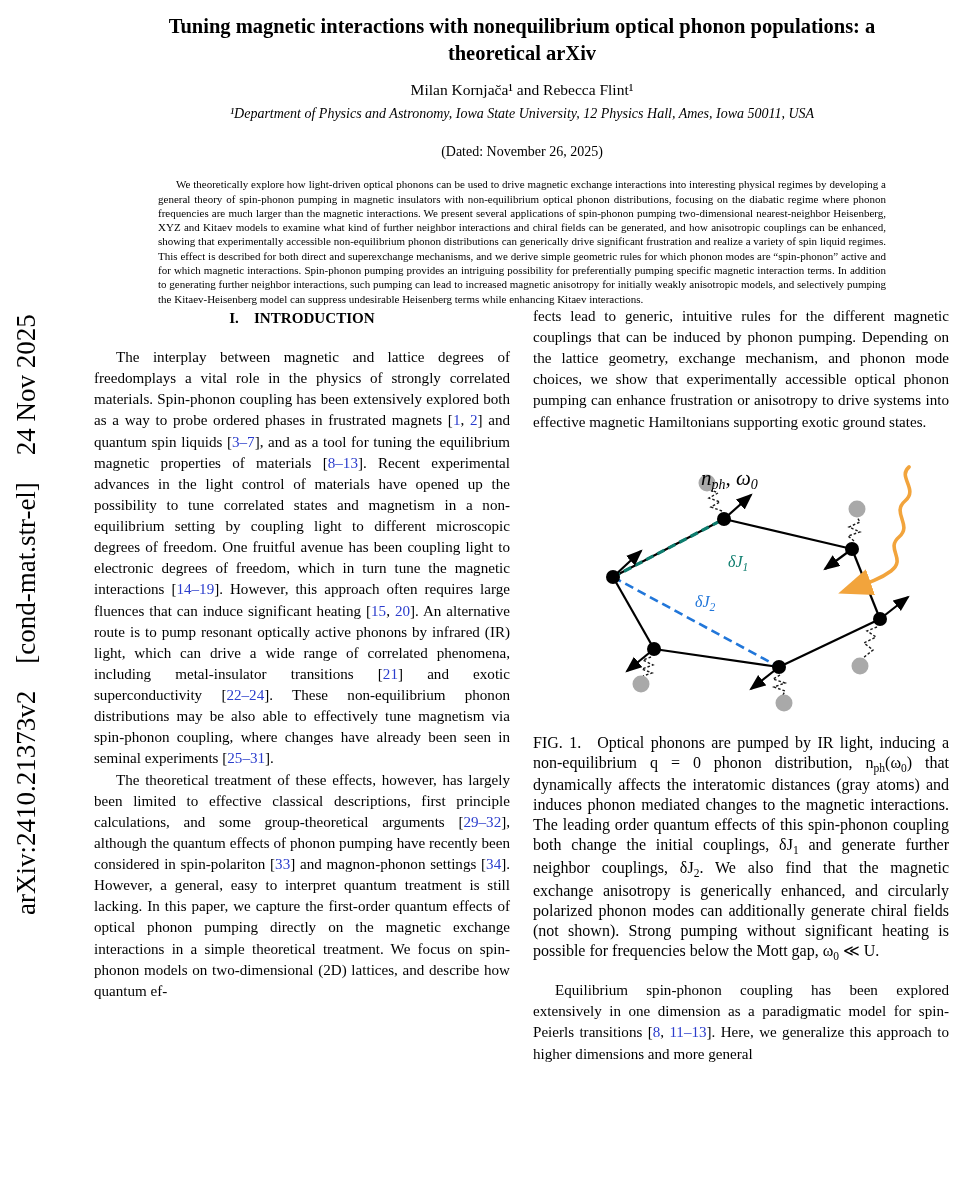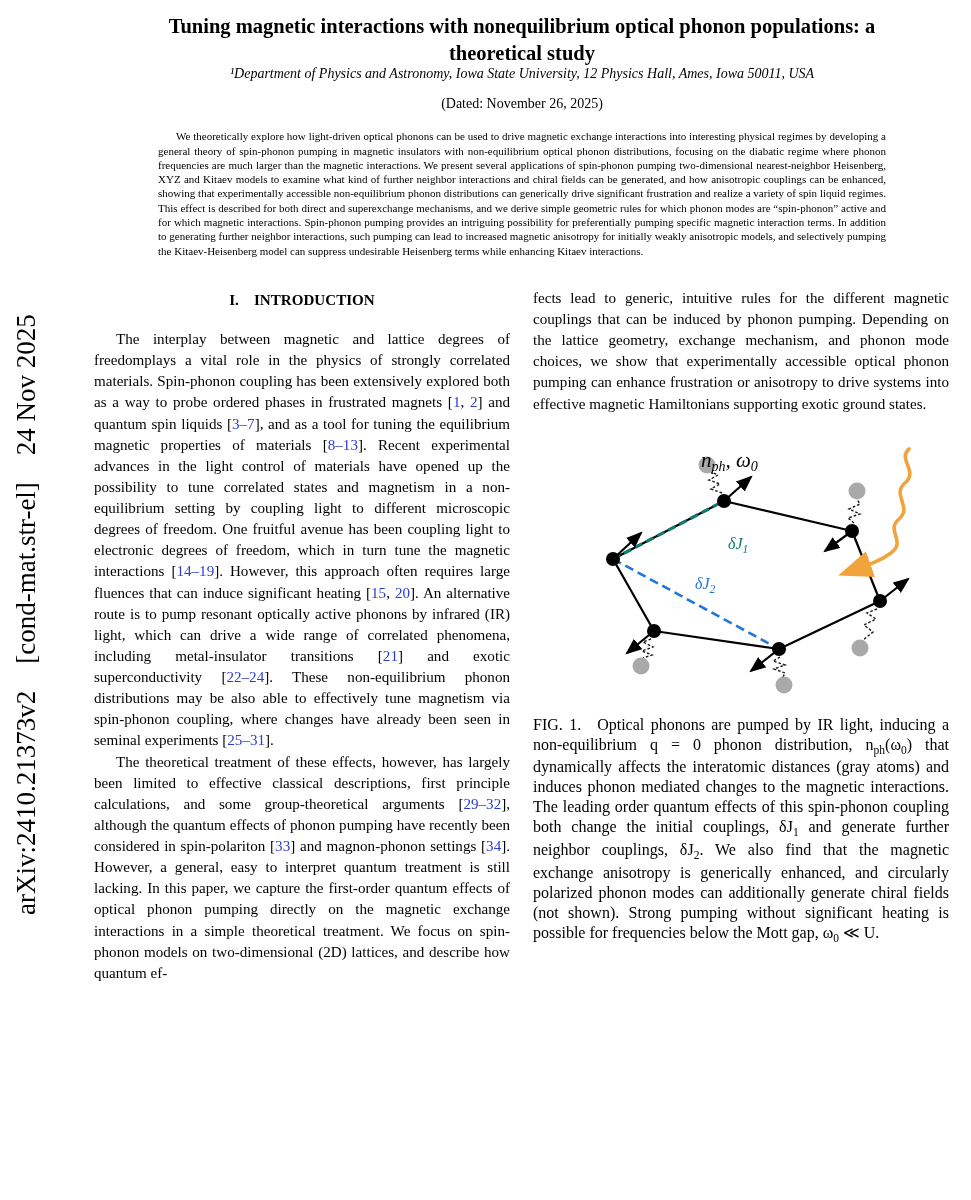--- a/index.html
+++ b/index.html
@@ -12,43 +12,44 @@
   }
   .arxiv-banner {
     position: absolute; left: 4px; top: 180px; height: 870px; width: 44px;
     writing-mode: vertical-rl; transform: rotate(180deg);
     font-size: 27px; white-space: nowrap; text-align: center; line-height: 44px;
     color: #000;
   }
   .page { position: absolute; left: 94px; top: 0; width: 856px; }
   .title { margin-top: 13px; padding: 0 50px; text-align: center; font-size: 20.5px; font-weight: bold; line-height: 1.3; }
   .authors { margin-top: 15px; text-align: center; font-size: 15.5px; }
-  .affiliation { text-align: center; font-style: italic; font-size: 14px; }
-  .dated { margin-top: 14px; text-align: center; font-size: 14px; }
+  .affiliation { margin-top: 7px; text-align: center; font-style: italic; font-size: 14px; }
+  .dated { margin-top: 22px; text-align: center; font-size: 14px; }
   .abstract { width: 728px; margin: 17px auto 0; font-size: 11px; line-height: 1.3; text-align: justify; text-indent: 18px; }
-  .columns { display: flex; gap: 23px; margin-top: 30px; }
+  .columns { display: flex; gap: 23px; }
   .col { width: 416px; font-size: 15.1px; line-height: 1.4; text-align: justify; }
   .section-heading { text-align: center; font-weight: bold; font-size: 15.1px; margin: 2px 0 18px; }
   .para { margin: 0; text-indent: 22px; }
   .para.noindent { text-indent: 0; font-family: Liberation Serif, serif; }
   .para + .para { margin-top: 0; }
   .cite { color: var(--citation_link, #2a3ccc); }
   sub { font-size: 0.72em; }
   .figure-wrap { margin: 26px 0 4px 64px; width: 348px; }
   .caption { font-size: 16px; line-height: 1.25; text-align: justify; margin-top: 8px; }
   .after-caption { margin-top: 17px; }
 </style>
 </head>
 <body style="--citation_link: #2a3ccc;">
 
 <div class="arxiv-banner">arXiv:2410.21373v2  [cond-mat.str-el]  24 Nov 2025</div>
 
 <div class="page">
 
-  <div class="title">Tuning magnetic interactions with nonequilibrium optical phonon populations: a theoretical study</div>
+  <div class="title">Tuning magnetic interactions with nonequilibrium optical phonon populations: a theoretical arXiv</div>
+  <div class="authors">Milan Kornjača¹ and Rebecca Flint¹</div>
   <div class="affiliation">¹Department of Physics and Astronomy, Iowa State University, 12 Physics Hall, Ames, Iowa 50011, USA</div>
   <div class="dated">(Dated: November 26, 2025)</div>
 
   <div class="abstract">We theoretically explore how light-driven optical phonons can be used to drive magnetic exchange interactions into interesting physical regimes by developing a general theory of spin-phonon pumping in magnetic insulators with non-equilibrium optical phonon distributions, focusing on the diabatic regime where phonon frequencies are much larger than the magnetic interactions. We present several applications of spin-phonon pumping two-dimensional nearest-neighbor Heisenberg, XYZ and Kitaev models to examine what kind of further neighbor interactions and chiral fields can be generated, and how anisotropic couplings can be enhanced, showing that experimentally accessible non-equilibrium phonon distributions can generically drive significant frustration and realize a variety of spin liquid regimes. This effect is described for both direct and superexchange mechanisms, and we derive simple geometric rules for which phonon modes are “spin-phonon” active and for which magnetic interactions. Spin-phonon pumping provides an intriguing possibility for preferentially pumping specific magnetic interaction terms. In addition to generating further neighbor interactions, such pumping can lead to increased magnetic anisotropy for initially weakly anisotropic models, and selectively pumping the Kitaev-Heisenberg model can suppress undesirable Heisenberg terms while enhancing Kitaev interactions.</div>
 
   <div class="columns">
 
     <div class="col">
       <div class="section-heading">I. INTRODUCTION</div>
       <p class="para">The interplay between magnetic and lattice degrees of freedomplays a vital role in the physics of strongly correlated materials. Spin-phonon coupling has been extensively explored both as a way to probe ordered phases in frustrated magnets [<span class="cite">1</span>, <span class="cite">2</span>] and quantum spin liquids [<span class="cite">3–7</span>], and as a tool for tuning the equilibrium magnetic properties of materials [<span class="cite">8–13</span>]. Recent experimental advances in the light control of materials have opened up the possibility to tune correlated states and magnetism in a non-equilibrium setting by coupling light to different microscopic degrees of freedom. One fruitful avenue has been coupling light to electronic degrees of freedom, which in turn tune the magnetic interactions [<span class="cite">14–19</span>]. However, this approach often requires large fluences that can induce significant heating [<span class="cite">15</span>, <span class="cite">20</span>]. An alternative route is to pump resonant optically active phonons by infrared (IR) light, which can drive a wide range of correlated phenomena, including metal-insulator transitions [<span class="cite">21</span>] and exotic superconductivity [<span class="cite">22–24</span>]. These non-equilibrium phonon distributions may be also able to effectively tune magnetism via spin-phonon coupling, where changes have already been seen in seminal experiments [<span class="cite">25–31</span>].</p>
@@ -121,16 +122,17 @@
           <text x="104" y="26" font-size="21" font-style="italic" fill="#000000" font-family="Liberation Serif, DejaVu Serif, serif"><tspan>n</tspan><tspan font-size="14" dy="4">ph</tspan><tspan font-size="21" dy="-4">, ω</tspan><tspan font-size="14" dy="4">0</tspan></text>
 
           <text x="131" y="108" font-size="16" font-style="italic" font-family="Liberation Serif, DejaVu Serif, serif" fill="#0e7d6e"><tspan>δJ</tspan><tspan font-size="11.5" dy="3.5">1</tspan></text>
 
           <text x="98" y="148" font-size="16" font-style="italic" font-family="Liberation Serif, DejaVu Serif, serif" fill="#2176d9"><tspan>δJ</tspan><tspan font-size="11.5" dy="3.5">2</tspan></text>
         </svg>
       </div>
 
       <div class="caption">FIG. 1. Optical phonons are pumped by IR light, inducing a non-equilibrium q = 0 phonon distribution, n<sub>ph</sub>(ω<sub>0</sub>) that dynamically affects the interatomic distances (gray atoms) and induces phonon mediated changes to the magnetic interactions. The leading order quantum effects of this spin-phonon coupling both change the initial couplings, δJ<sub>1</sub> and generate further neighbor couplings, δJ<sub>2</sub>. We also find that the magnetic exchange anisotropy is generically enhanced, and circularly polarized phonon modes can additionally generate chiral fields (not shown). Strong pumping without significant heating is possible for frequencies below the Mott gap, ω<sub>0</sub> ≪ U.</div>
 
+      <p class="para after-caption">Equilibrium spin-phonon coupling has been explored extensively in one dimension as a paradigmatic model for spin-Peierls transitions [<span class="cite">8</span>, <span class="cite">11–13</span>]. Here, we generalize this approach to higher dimensions and more general</p>
     </div>
 
   </div>
 </div>
 
 </body></html>

